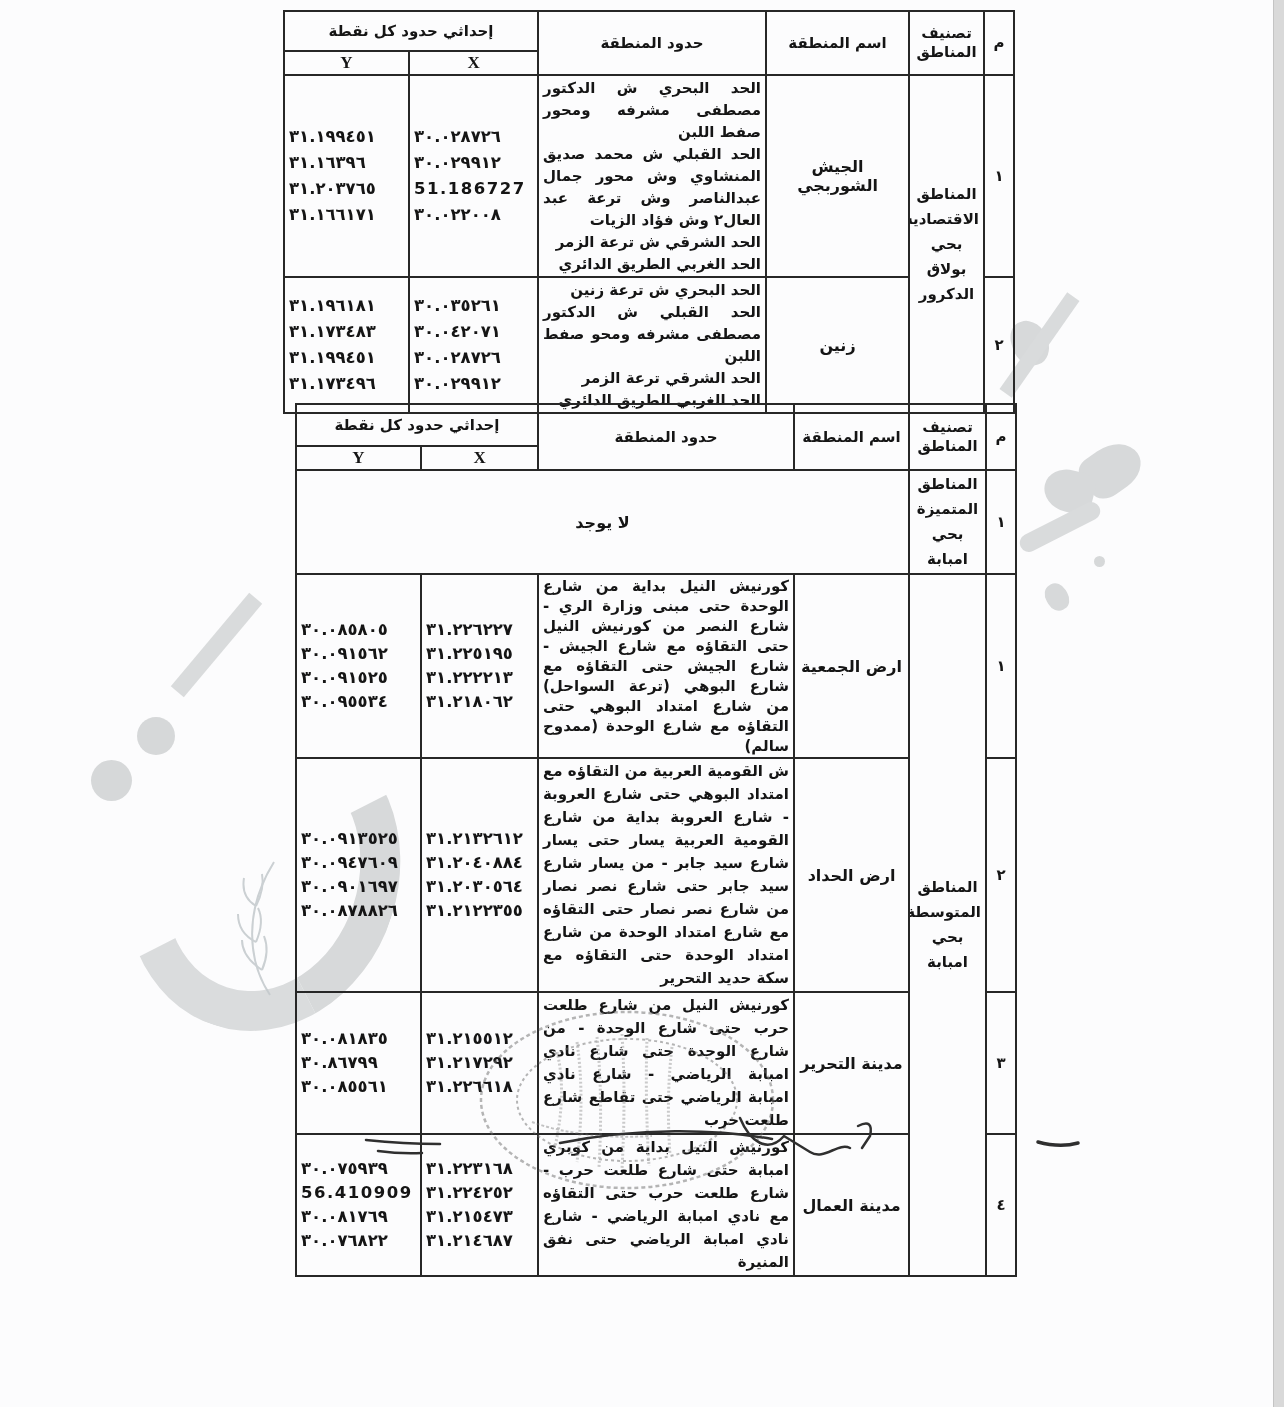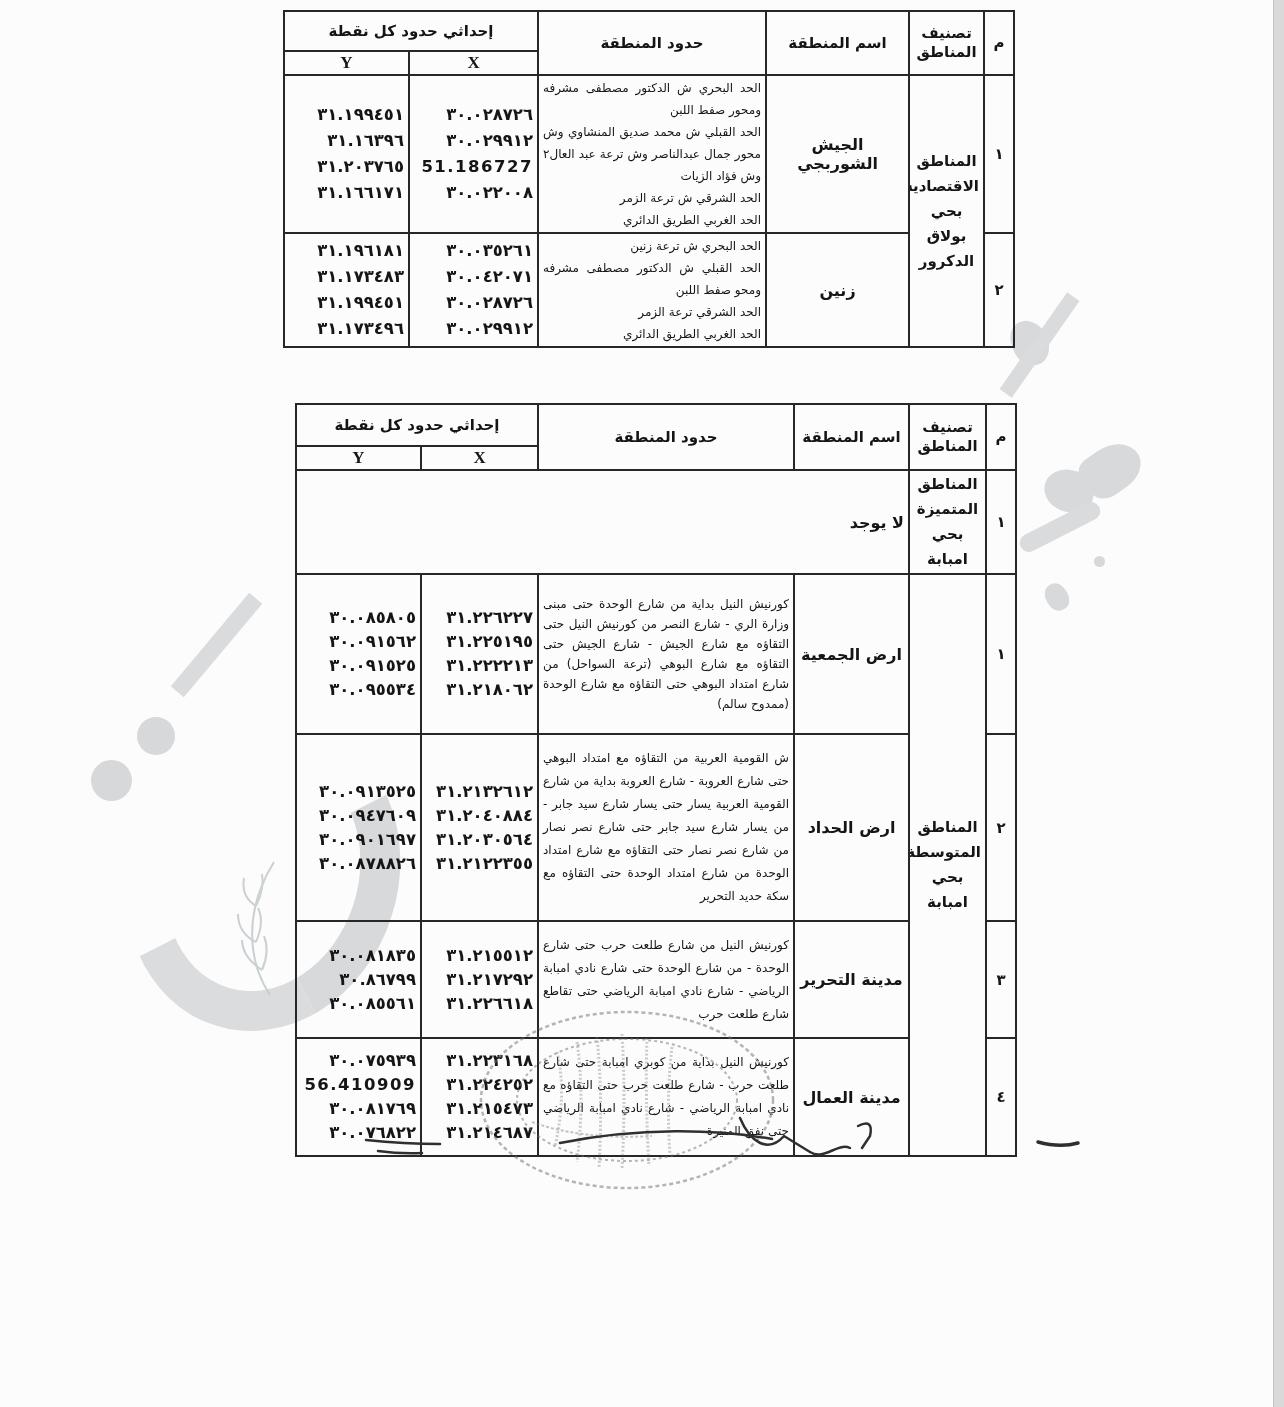--- a/index.html
+++ b/index.html
@@ -30,29 +30,29 @@
     border:2px solid #272727;padding:1px 4px;vertical-align:middle;overflow:hidden;
   }
   table.t1{left:283px;top:10px;width:730px;}
   table.t2{left:295px;top:403px;width:720px;}
 
   .hdr{font-weight:bold;font-size:15px;text-align:center;line-height:1.25;}
   .yx{font-family:"Liberation Serif",serif;font-weight:bold;font-size:17px;text-align:center;padding:0;}
   .idx-cell{font-weight:bold;font-size:15px;text-align:center;}
   .class-cell{font-weight:bold;font-size:15px;text-align:center;line-height:25px;padding:0 9px;}
   .name-cell{font-weight:bold;font-size:16px;text-align:center;}
-  .bounds-cell{font-weight:normal;font-size:12px;text-align:justify;text-align-last:right;padding:3px 7px;}
+  .bounds-cell{font-weight:bold;font-size:15px;text-align:justify;text-align-last:right;padding:3px 7px;}
   .t1 .bounds-cell div{line-height:22px;}
   .t2 .bounds-cell{line-height:23px;}
   .t2 .g-row .bounds-cell{line-height:20px;}
-  .num-cell{font-weight:bold;font-size:16.5px;text-align:right;}
+  .num-cell{font-weight:bold;font-size:16.5px;text-align:left;}
   .num-cell div{direction:ltr;letter-spacing:1.5px;}
   .t1 .num-cell div{line-height:26px;}
   .t2 .num-cell div{line-height:24px;}
-  .none-cell{font-weight:bold;font-size:16px;}
+  .none-cell{font-weight:bold;font-size:16px;text-align:center;}
 
   .section-heading{
     position:absolute;right:296px;top:352px;width:300px;
     direction:rtl;text-align:left;
     font-weight:bold;font-size:27px;letter-spacing:0.5px;
   }
 
   
   .stamp-svg{position:absolute;left:462px;top:1002px;opacity:.5;}
   .handwriting-svg{position:absolute;left:0;top:0;}

